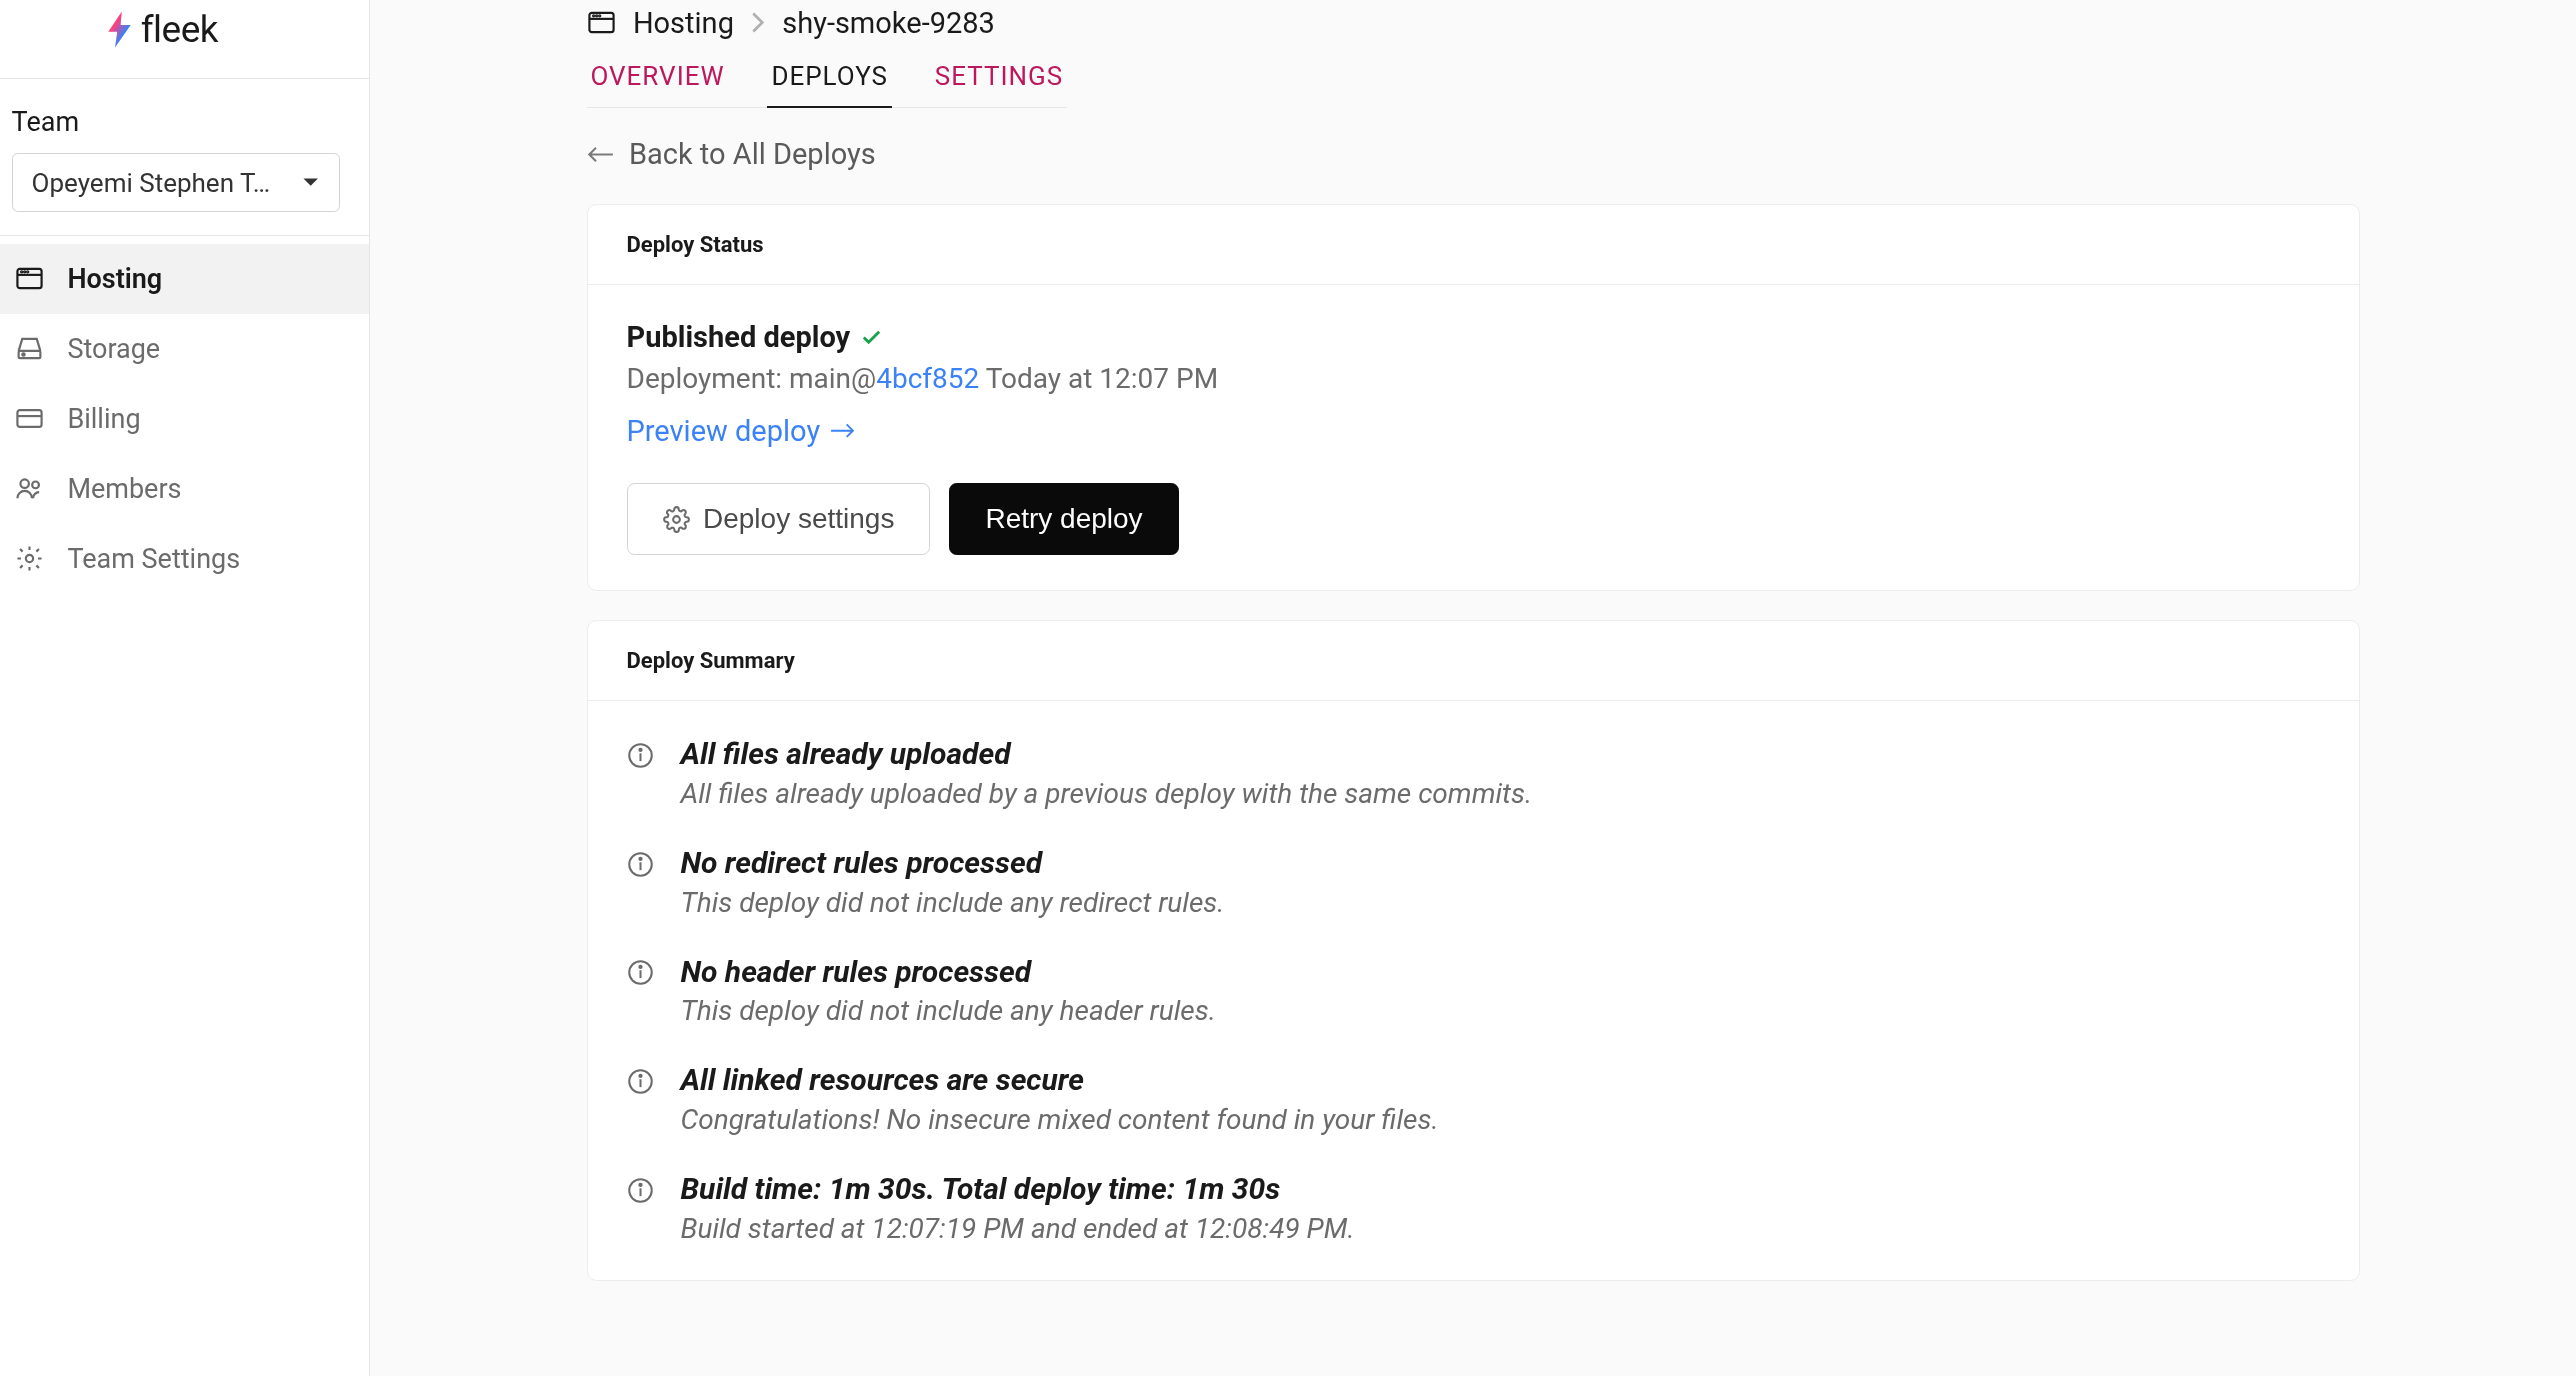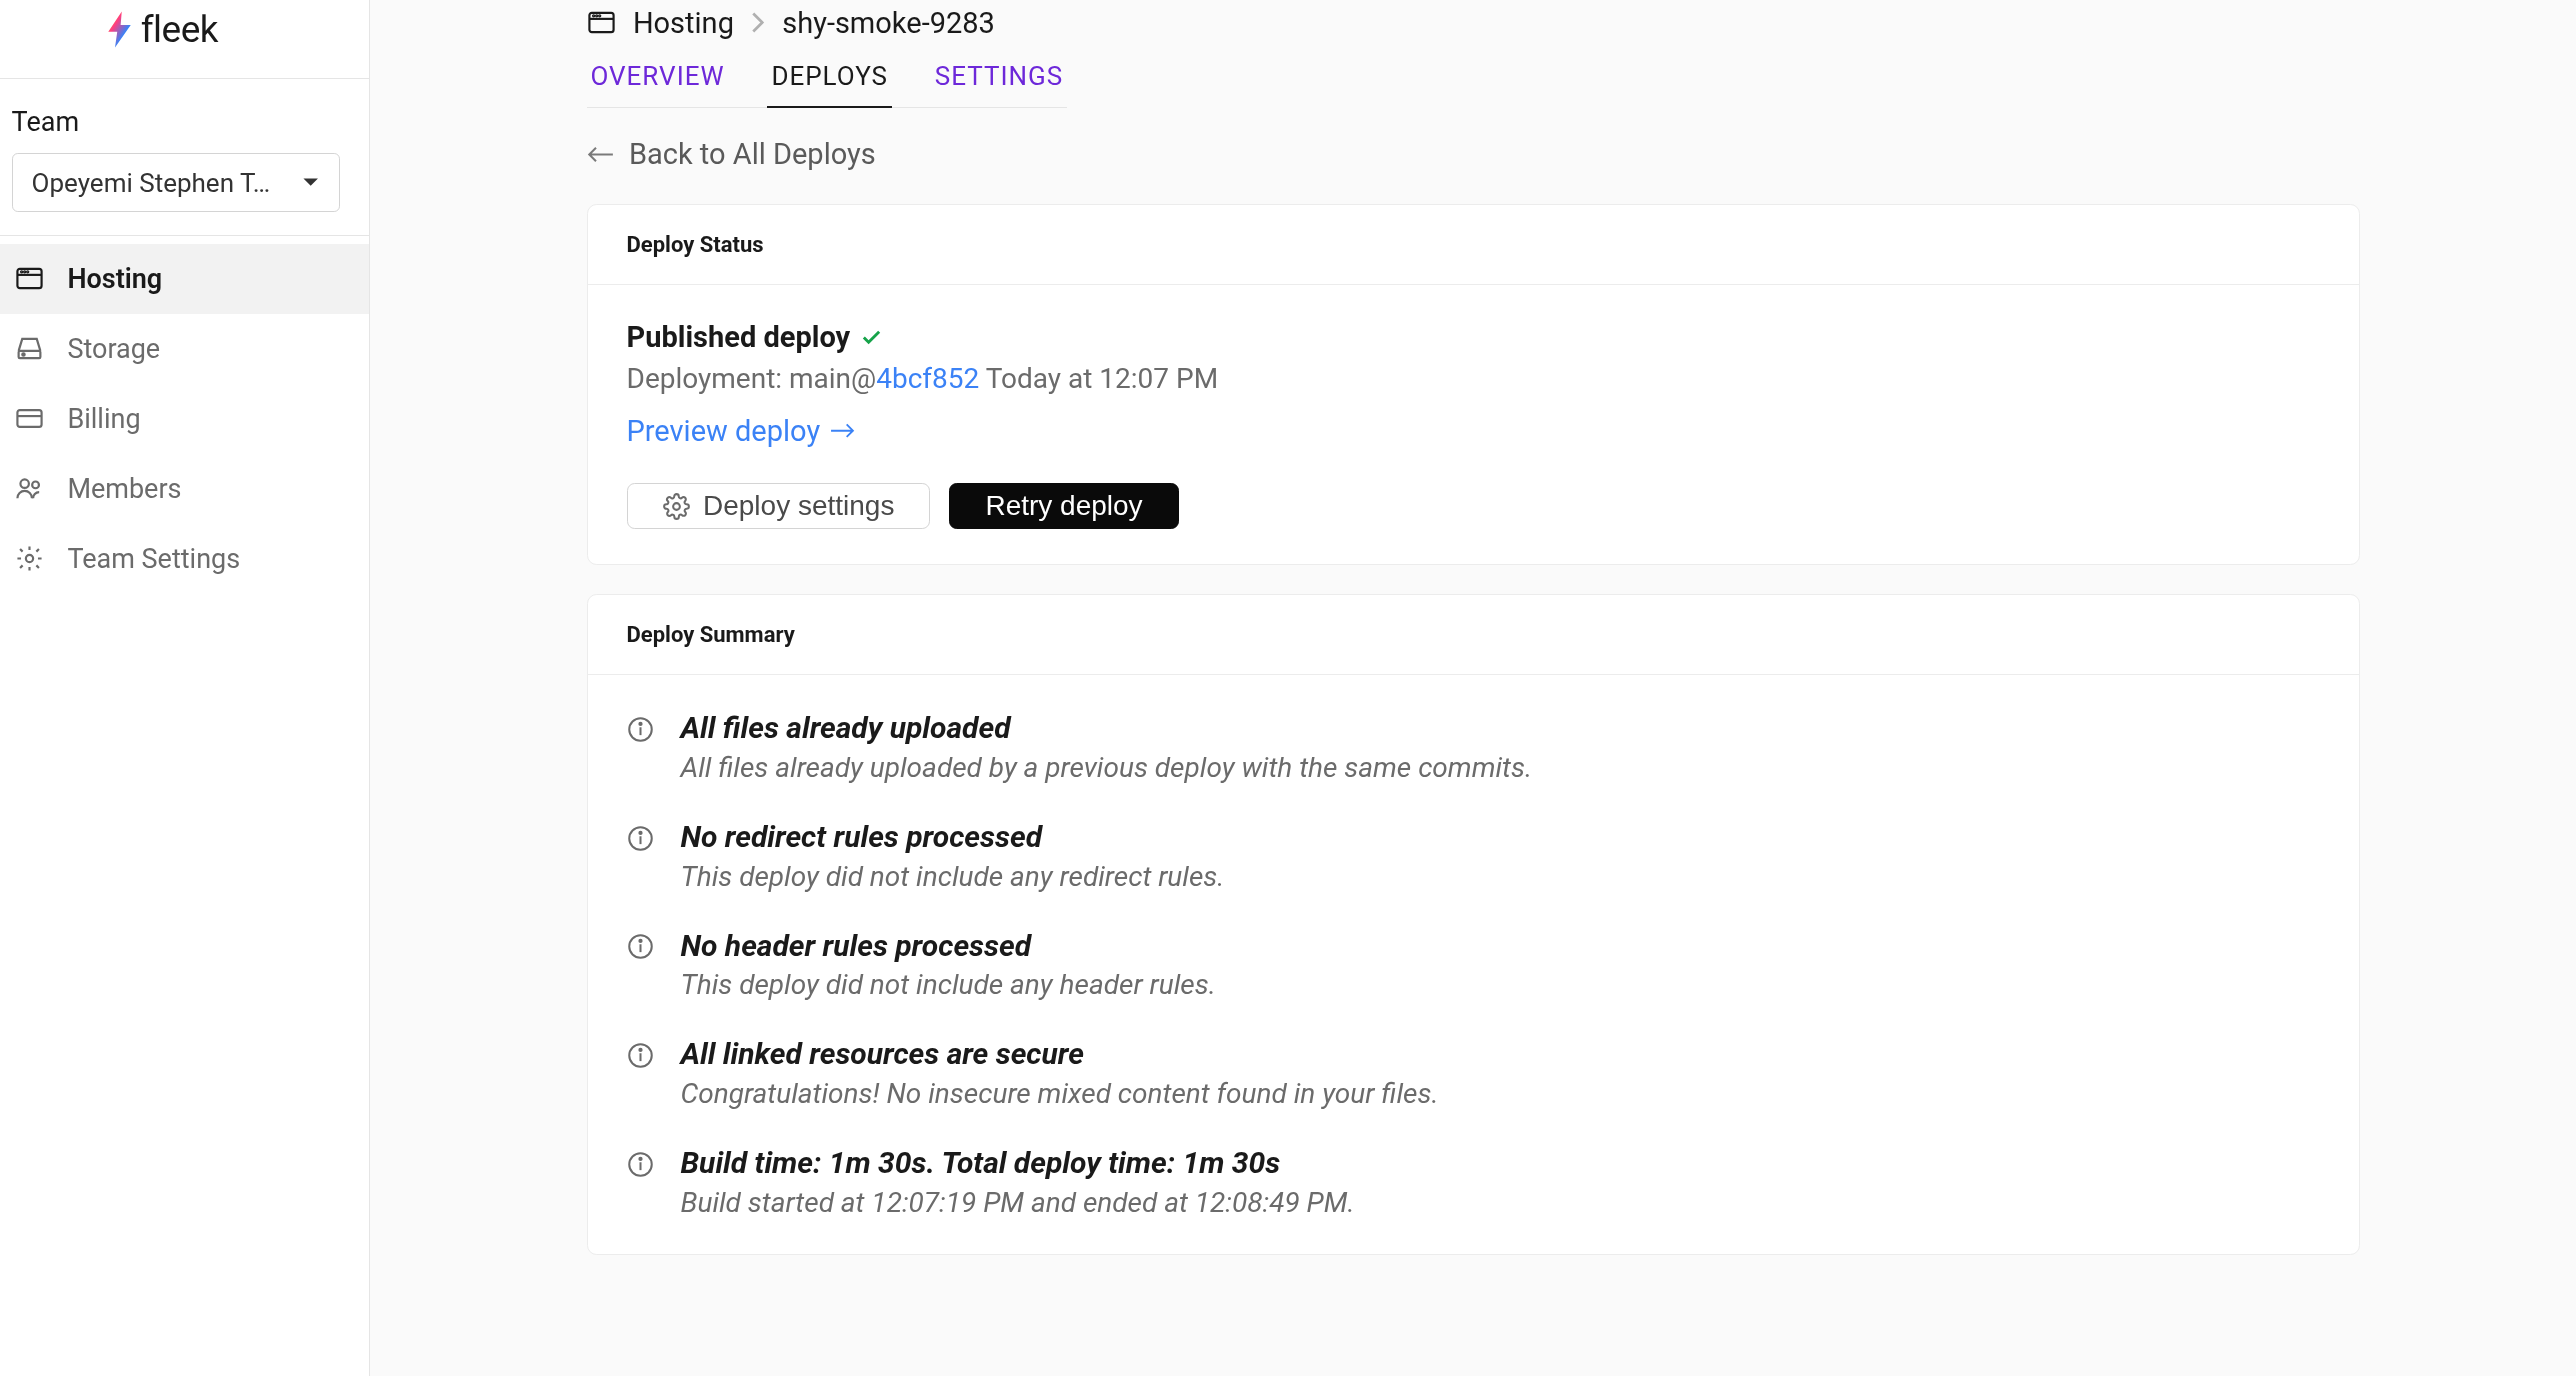--- a/index.html
+++ b/index.html
@@ -99,21 +99,21 @@
   display: flex;
   gap: 39px;
   border-bottom: 1px solid #e5e5e5;
   margin-bottom: 29px;
   width: fit-content;
 }
 .tab {
   padding: 11.6px 3.9px 15.4px 3.9px;
   font-size: 26px;
   letter-spacing: 1px;
-  color: #6d28d9;
+  color: #be185d;
   cursor: pointer;
   border-bottom: 2.9px solid transparent;
   margin-bottom: -1px;
 }
 .tab.active { color: #1a1a1a; border-bottom-color: #1a1a1a; }
 .back-link {
   display: flex;
   align-items: center;
   gap: 15.4px;
   font-size: 29px;
@@ -157,21 +157,21 @@
   font-size: 29px;
   color: #3b82f6;
   cursor: pointer;
   margin-bottom: 35px;
 }
 .button-row { display: flex; gap: 19px; }
 .btn {
   display: flex;
   align-items: center;
   gap: 13.5px;
-  padding: 6px 35px;
+  padding: 19px 35px;
   font-size: 28px;
   border-radius: 7.7px;
   cursor: pointer;
   border: 1px solid #d4d4d4;
   background: #fff;
   color: #4a4a4a;
 }
 .btn.primary {
   background: #0a0a0a;
   color: #fff;

